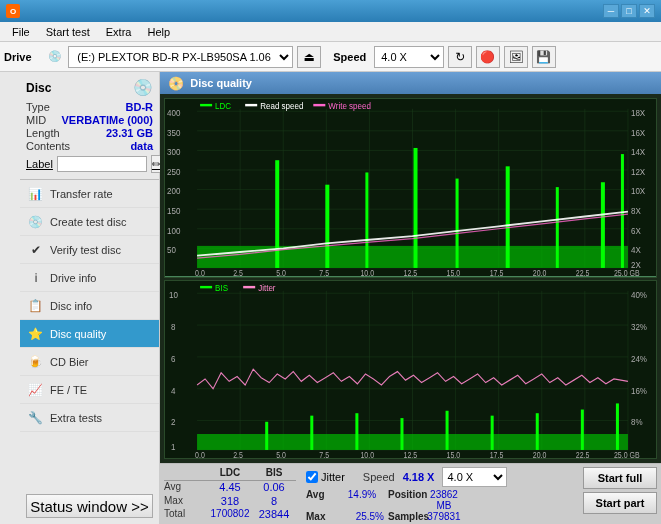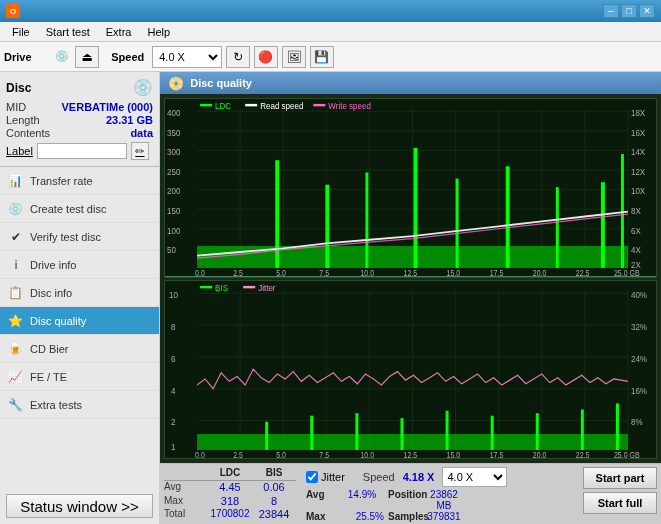--- a/index.html
+++ b/index.html
@@ -11,31 +11,31 @@
     .title-bar-icon { width: 14px; height: 14px; background: #ff6600; border-radius: 2px; display: flex; align-items: center; justify-content: center; font-size: 8px; color: white; font-weight: bold; }
     .title-bar-buttons { display: flex; gap: 2px; }
     .title-btn { width: 16px; height: 14px; background: #5aa8d8; border: 1px solid #3a88b8; color: white; font-size: 9px; cursor: pointer; display: flex; align-items: center; justify-content: center; }
 
     
     .menu-bar { background: #f0f0f0; height: 20px; display: flex; align-items: center; padding: 8px 4px; border-bottom: 1px solid #ccc; }
     .menu-item { padding: 2px 8px; cursor: pointer; font-size: 11px; }
 
     
     .toolbar { background: #f5f5f5; height: 30px; display: flex; align-items: center; padding: 2px 4px; border-bottom: 1px solid #ccc; gap: 4px; }
-    .toolbar-label { font-weight: bold; font-size: 11px; margin-right: 20px; }
+    .toolbar-label { font-weight: bold; font-size: 11px; margin-right: 13px; }
     .drive-select { height: 22px; font-size: 11px; border: 1px solid #aaa; background: white; min-width: 200px; padding: 0 4px; }
     .toolbar-icon-btn { width: 24px; height: 22px; background: #f0f0f0; border: 1px solid #aaa; cursor: pointer; display: flex; align-items: center; justify-content: center; font-size: 12px; }
     .speed-label { font-weight: bold; margin-left: 8px; margin-right: 4px; }
     .speed-select { height: 22px; font-size: 11px; border: 1px solid #aaa; background: white; width: 70px; padding: 0 2px; }
 
     
     .main-layout { display: flex; height: calc(524px - 72px); }
 
     
-    .sidebar { width: 160px; background: #e8e8e8; border-right: 1px solid #ccc; display: flex; flex-direction: column; flex-shrink: 0; }
+    .sidebar { width: 160px; background: #e8e8e8; border-right: 1px solid #ccc; display: flex; flex-direction: column; flex-shrink: 0; padding-left: 20px; }
     .disc-panel { padding: 6px; border-bottom: 1px solid #bbb; }
     .disc-header { display: flex; align-items: center; justify-content: space-between; margin-bottom: 4px; }
     .disc-title { font-weight: bold; font-size: 12px; }
     .disc-icon { font-size: 16px; }
     .disc-row { display: flex; justify-content: space-between; margin: 1px 0; font-size: 11px; }
     .disc-row .key { color: #333; }
     .disc-row .val { color: #0000cc; font-weight: bold; }
     .label-row { display: flex; align-items: center; gap: 4px; margin-top: 3px; text-decoration: underline; }
     .label-input { border: 1px solid #aaa; height: 16px; width: 90px; font-size: 10px; background: white; }
     .label-icon-btn { width: 18px; height: 18px; background: #f0f0f0; border: 1px solid #aaa; cursor: pointer; font-size: 11px; display: flex; align-items: center; justify-content: center; }
@@ -89,39 +89,46 @@
 <div class="menu-bar">
   <span class="menu-item">File</span>
   <span class="menu-item">Start test</span>
   <span class="menu-item">Extra</span>
   <span class="menu-item">Help</span>
 </div>
 
 <div class="toolbar">
   <span class="toolbar-label">Drive</span>
   <span style="font-size:11px; margin-right:2px;">💿</span>
+  <select class="drive-select">
+    <option>(E:)  PLEXTOR BD-R  PX-LB950SA 1.06</option>
+  </select>
   <button class="toolbar-icon-btn">⏏</button>
   <span class="speed-label">Speed</span>
   <select class="speed-select">
     <option>4.0 X</option>
   </select>
   <button class="toolbar-icon-btn">↻</button>
   <button class="toolbar-icon-btn">🔴</button>
   <button class="toolbar-icon-btn">🖼</button>
   <button class="toolbar-icon-btn">💾</button>
 </div>
 
 <div class="main-layout">
 
   <div class="sidebar">
 
     <div class="disc-panel">
       <div class="disc-header">
         <span class="disc-title">Disc</span>
         <span class="disc-icon">💿</span>
+      </div>
+      <div class="disc-row">
+        <span class="key">Type</span>
+        <span class="val">BD-R</span>
       </div>
       <div class="disc-row">
         <span class="key">MID</span>
         <span class="val">VERBATIMe (000)</span>
       </div>
       <div class="disc-row">
         <span class="key">Length</span>
         <span class="val">23.31 GB</span>
       </div>
       <div class="disc-row">
@@ -380,19 +387,19 @@
               <div style="color:#0000cc;text-align:center;">23862 MB</div>
               <div style="font-weight:bold;color:#222;">Max</div>
               <div style="color:#0000cc;text-align:right;">25.5%</div>
               <div style="font-weight:bold;color:#222;">Samples</div>
               <div style="color:#0000cc;text-align:center;">379831</div>
             </div>
           </div>
         </div>
 
         <div class="start-buttons" style="margin-left:auto;flex-shrink:0;">
+          <button class="start-btn">Start full</button>
           <button class="start-btn">Start part</button>
-          <button class="start-btn">Start full</button>
         </div>
       </div>
     </div>
   </div>
 </div>
 
 </body></html>

